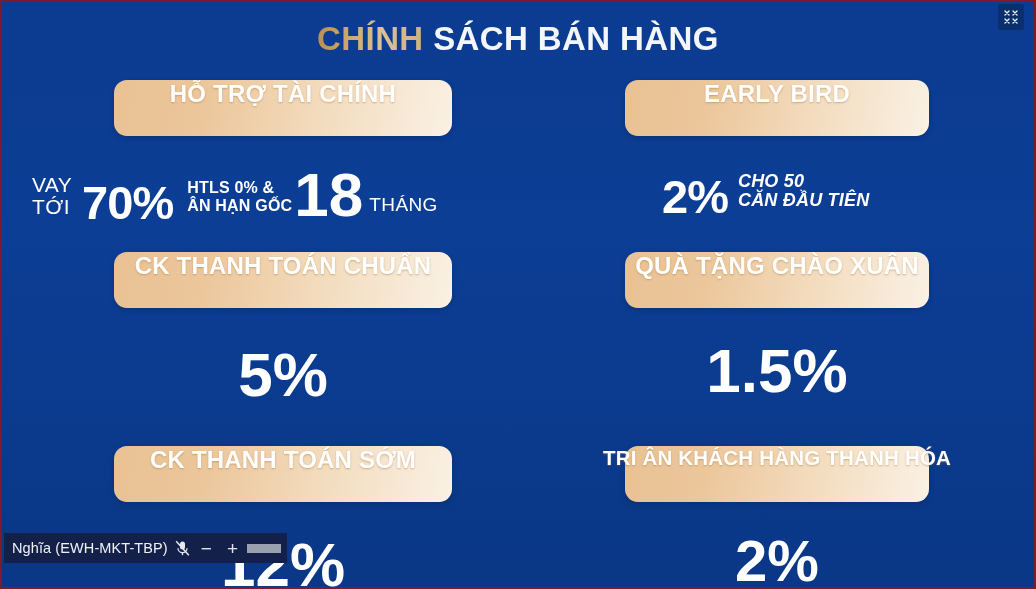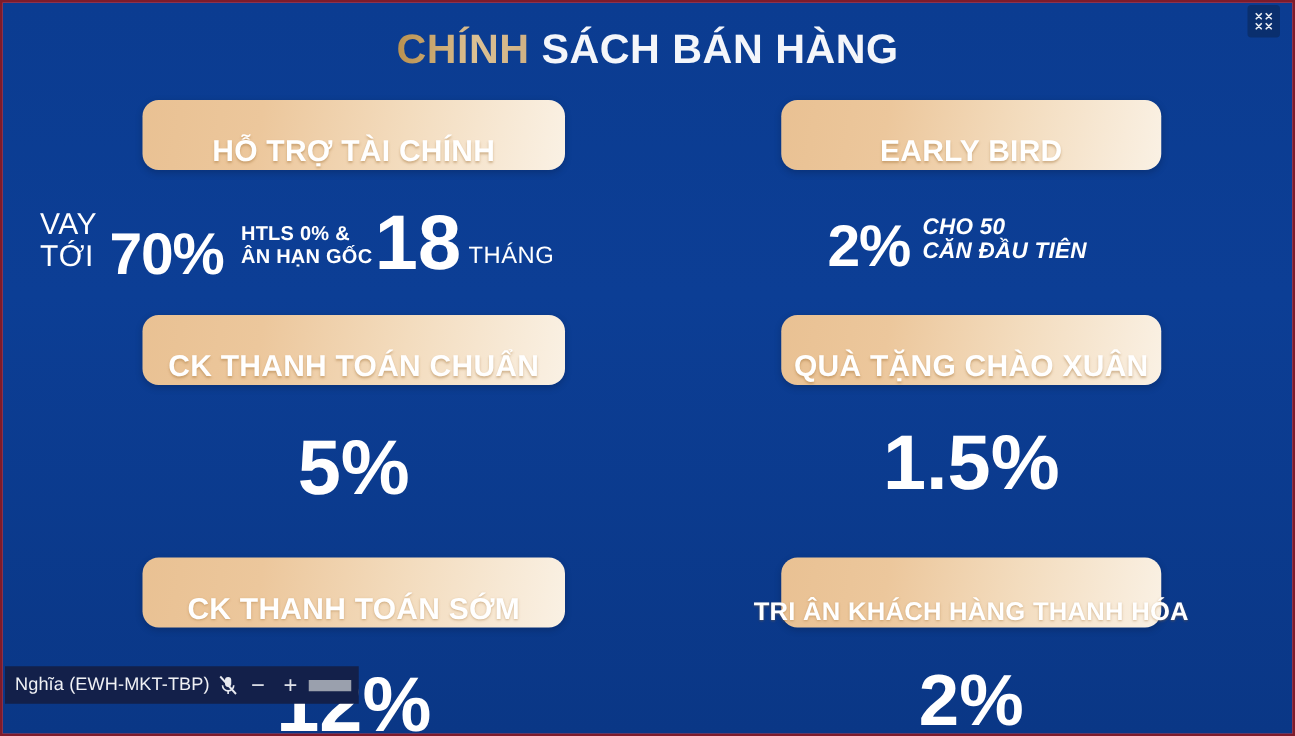--- a/index.html
+++ b/index.html
@@ -6,21 +6,21 @@
   html, body {
     margin: 0;
     padding: 0;
     background: #1d1d1d;
   }
   #screen {
     position: relative;
     width: 1036px;
     height: 589px;
     overflow: hidden;
-    background: #ef4444;
+    background: #a21caf;
     border: 2px solid #7e1b2a;
     box-sizing: border-box;
     font-family: "Liberation Sans", sans-serif;
     -webkit-font-smoothing: antialiased;
   }
   #slide {
     position: absolute;
     inset: 0;
     background: linear-gradient(180deg, #0b3c91 0%, #0c3e95 40%, #0a3786 100%);
   }
@@ -73,21 +73,21 @@
   .col-left  { left: 76px; }
   .col-right { left: 570px; }
 
   
   .pill {
     position: relative;
     height: 56px;
     border-radius: 13px;
     background: linear-gradient(100deg, #e9c193 0%, #ecc79c 28%, #f3dcbe 62%, #faf1e4 100%);
     display: flex;
-    align-items: flex-end;
+    align-items: flex-start;
     justify-content: center;
     box-shadow: 0 2px 6px rgba(0,0,0,.18);
     cursor: default;
   }
   .pill-txt {
     color: #ffffff;
     font-weight: bold;
     font-size: 24px;
     letter-spacing: 0.2px;
     text-shadow: 0 1px 2px rgba(160,110,50,.45);
@@ -105,21 +105,21 @@
     display: inline-block;
     text-align: left;
     font-size: 16px;
     font-weight: bold;
     line-height: 1.08;
     letter-spacing: 0.2px;
   }
   .lead {
     display: inline-block;
     text-align: left;
-    font-size: 24px;
+    font-size: 21px;
     font-weight: normal;
     line-height: 1.06;
     letter-spacing: 0.4px;
   }
   .suffix {
     font-size: 19px;
     font-weight: normal;
     letter-spacing: 0.4px;
     margin-left: 6px;
   }

